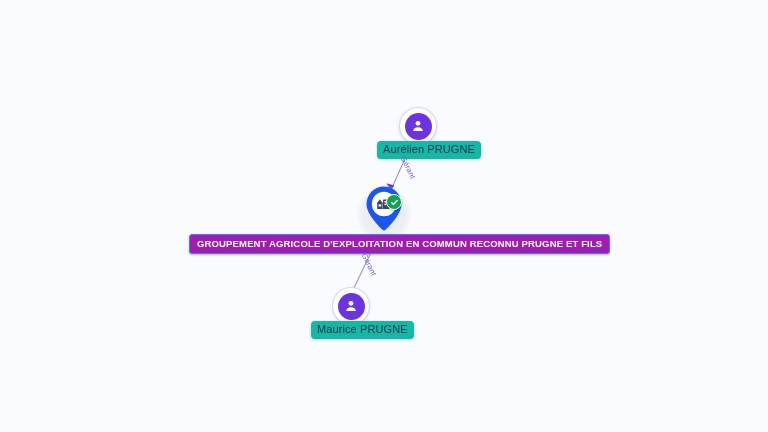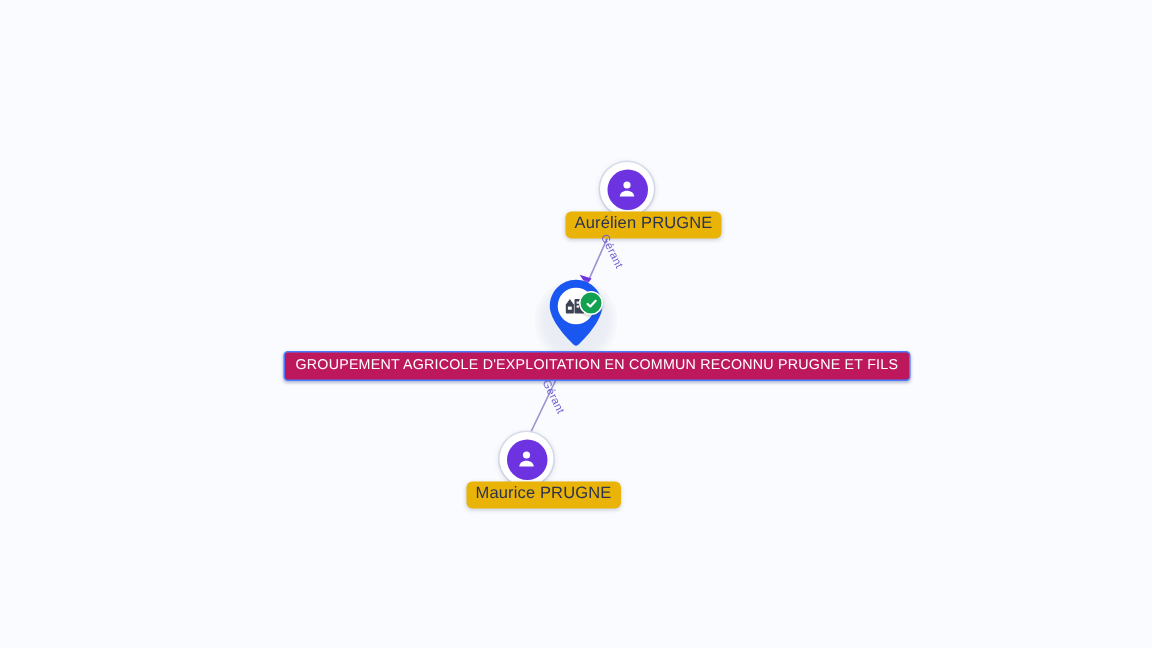--- a/index.html
+++ b/index.html
@@ -51,21 +51,21 @@
     background: #6d33e0;
     display: flex;
     align-items: center;
     justify-content: center;
   }
   .person-avatar svg { display: block; }
 
   
   .person-label {
     position: absolute;
-    background: #eab308;
+    background: #14b8a6;
     border-radius: 4px;
     padding: 2px 6px 3px 6px;
     font-size: 11px;
     line-height: 13px;
     color: #2b3350;
     white-space: nowrap;
     box-shadow: 0 1px 3px rgba(30, 40, 80, 0.22);
     letter-spacing: 0.1px;
   }
 
@@ -97,30 +97,31 @@
     display: flex;
     align-items: center;
     justify-content: center;
     box-shadow: 0 1px 2px rgba(20,60,40,0.25);
   }
   .check-badge svg { display: block; }
 
   
   .company-label {
     position: absolute;
-    background: #be185d;
+    background: #a21caf;
     color: #ffffff;
     border: 1px solid #4a7bff;
     border-radius: 3px;
     font-size: 9.5px;
     line-height: 11px;
     letter-spacing: 0.15px;
     padding: 3px 7px 4px 7px;
     white-space: nowrap;
     box-shadow: 0 1px 2px rgba(20, 40, 120, 0.3);
+    font-weight: bold;
   }
 
   
   .edge-label {
     position: absolute;
     font-size: 7.5px;
     line-height: 9px;
     color: #6a5fd0;
     white-space: nowrap;
     letter-spacing: 0.2px;

